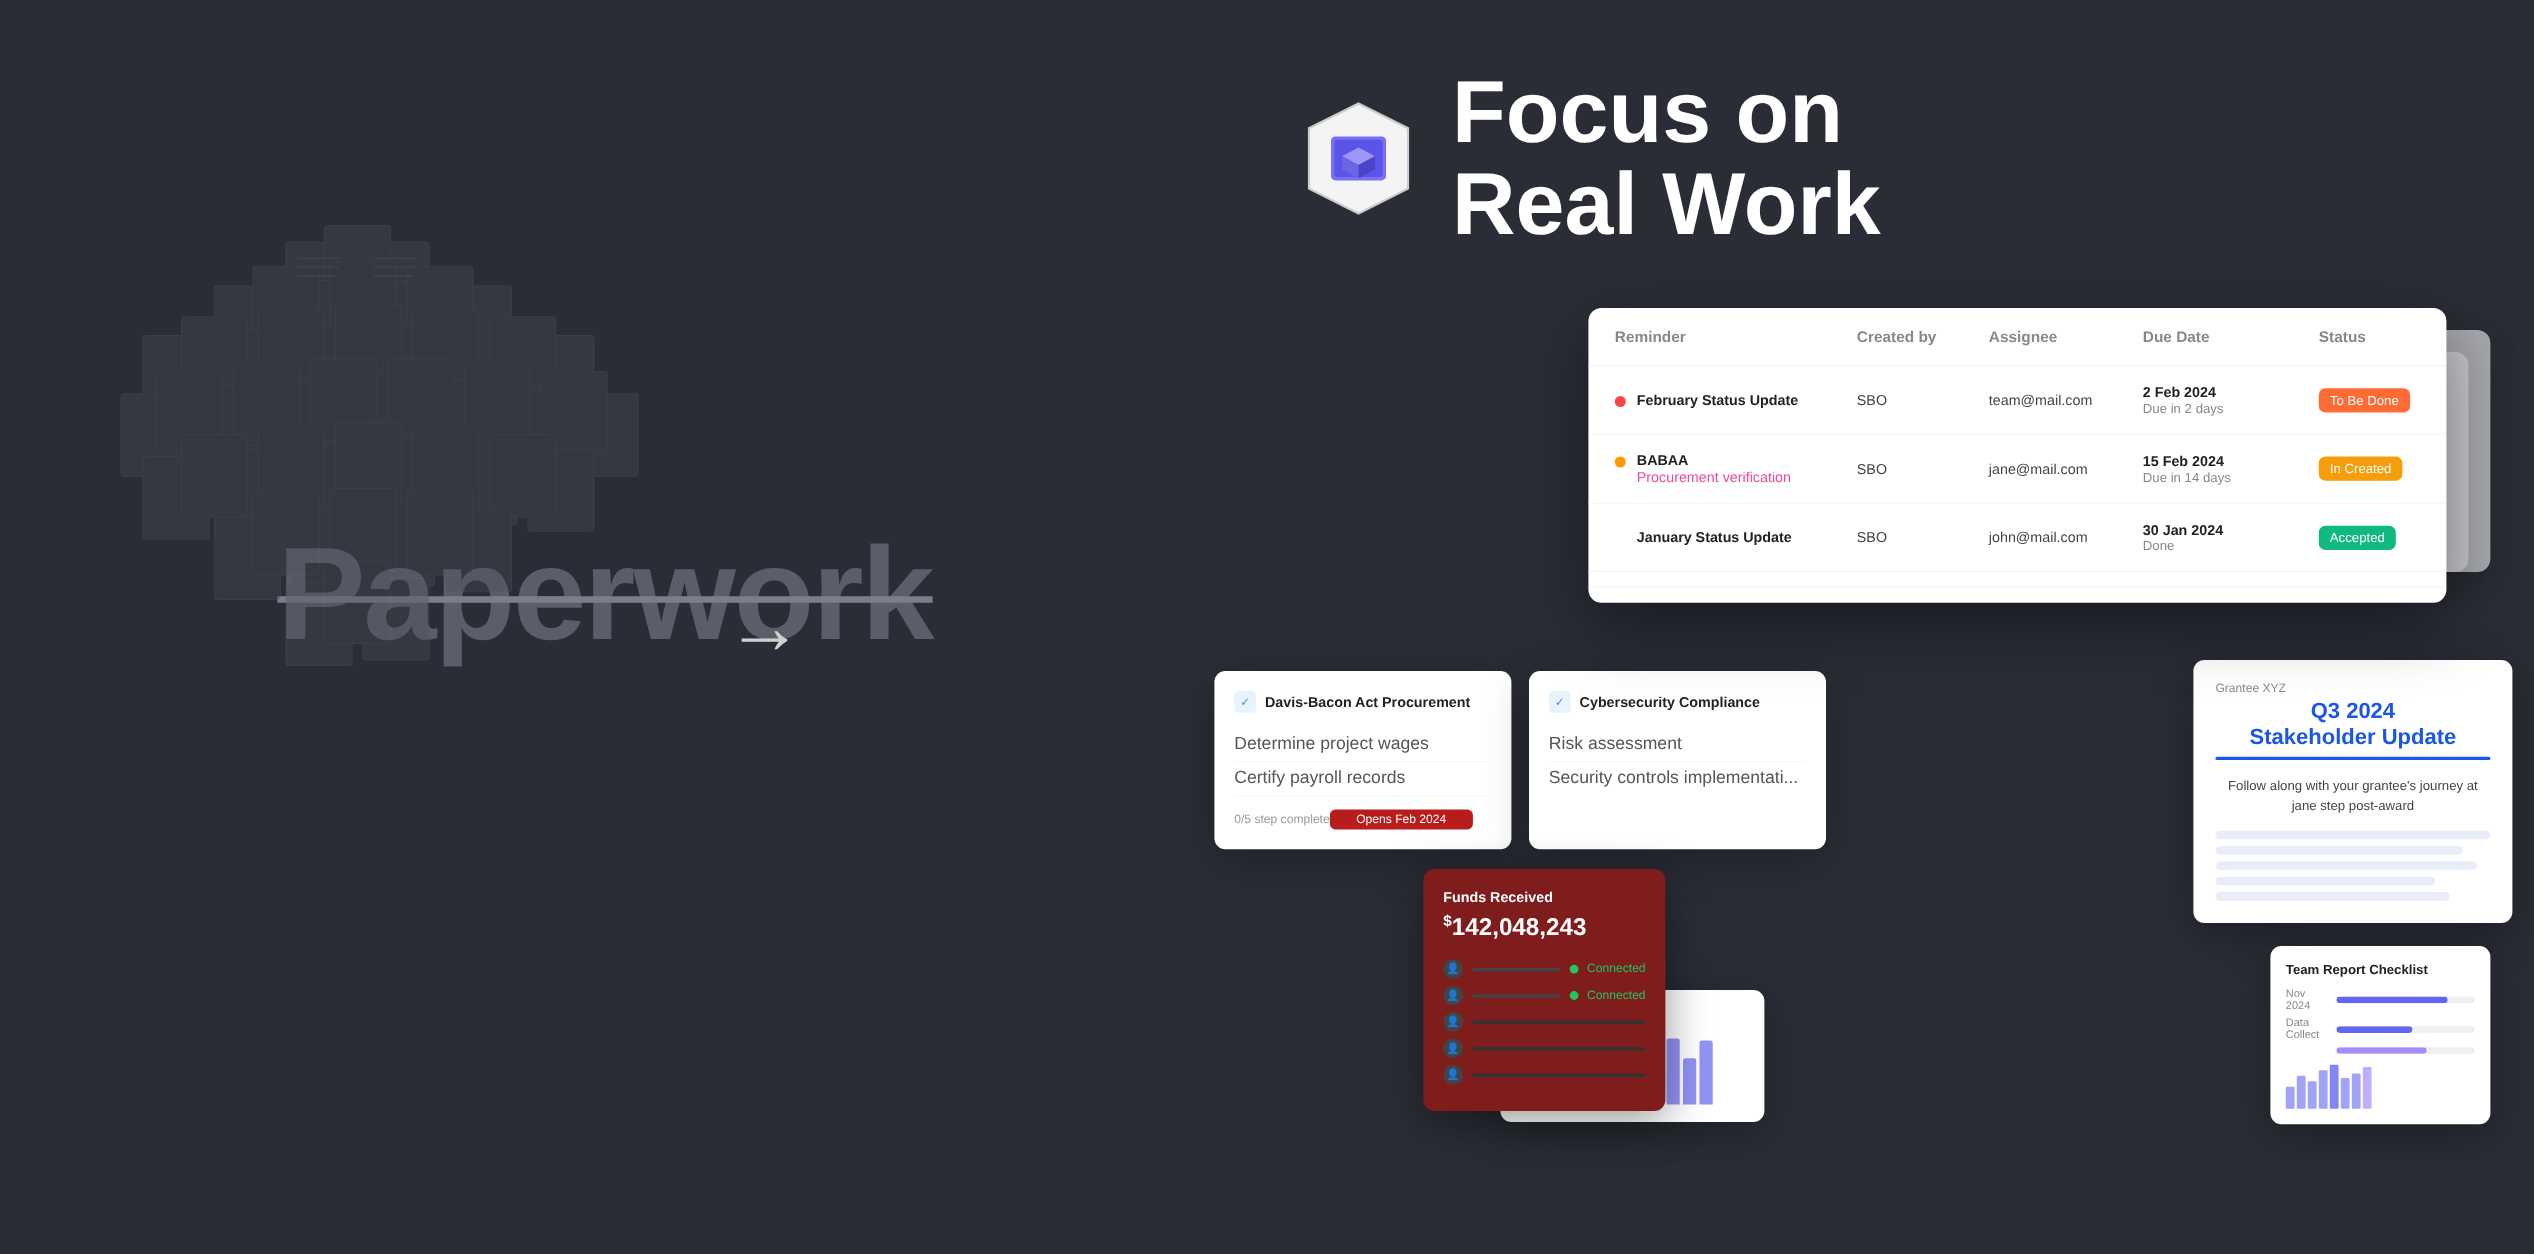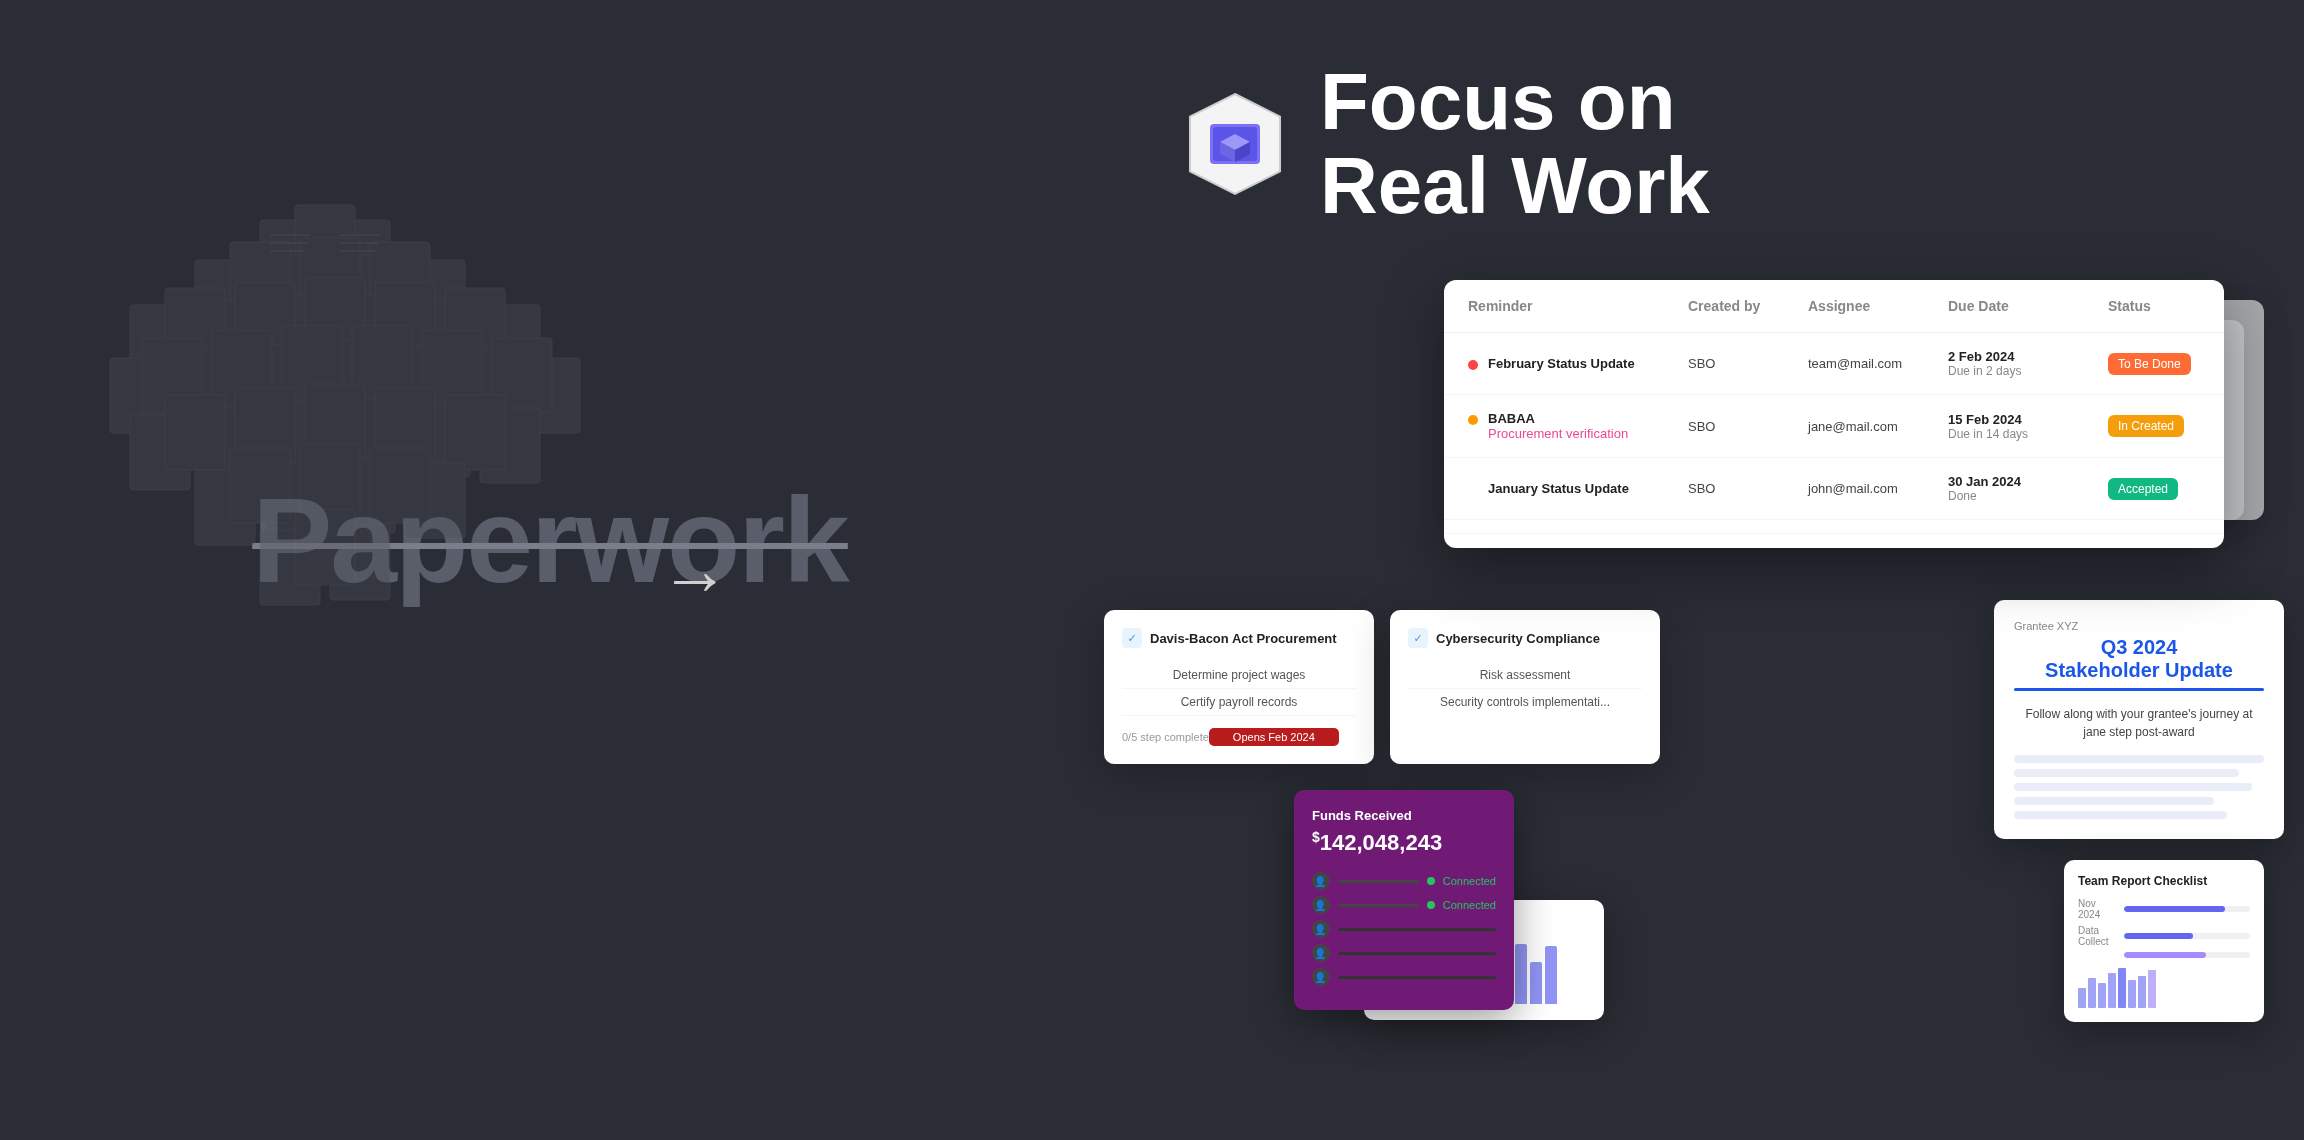--- a/index.html
+++ b/index.html
@@ -208,25 +208,24 @@
       color: #4a90e2;
     }
 
     .compliance-title {
       font-size: 13px;
       font-weight: 700;
       color: #222;
     }
 
     .compliance-item {
-      font-size: 12px;
+      font-size: 16px;
       color: #555;
       padding: 6px 0;
       border-bottom: 1px solid #f5f5f5;
-      text-align: center;
     }
 
     .compliance-item:last-of-type { border-bottom: none; }
 
     .compliance-footer {
       margin-top: 12px;
       display: flex;
       align-items: center;
     }
 
@@ -242,21 +241,21 @@
       padding: 3px 24px;
       border-radius: 5px;
     }
 
     
     .funds-card {
       position: absolute;
       top: 510px;
       left: 30px;
       width: 220px;
-      background: #701a75;
+      background: #7f1d1d;
       border-radius: 10px;
       box-shadow: 0 10px 40px rgba(0,0,0,0.4);
       padding: 18px;
       z-index: 12;
     }
 
     .funds-label {
       font-size: 13px;
       font-weight: 600;
       color: #fff;

